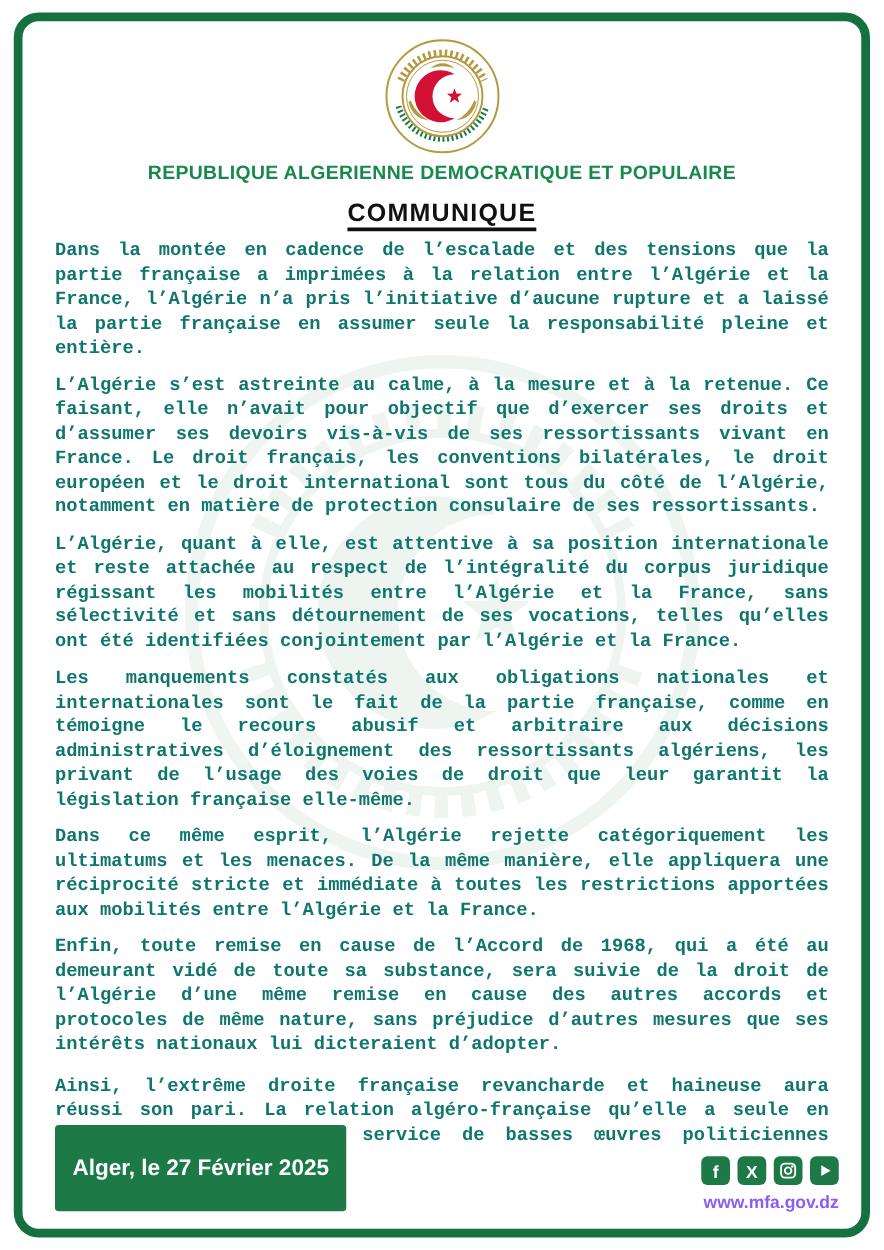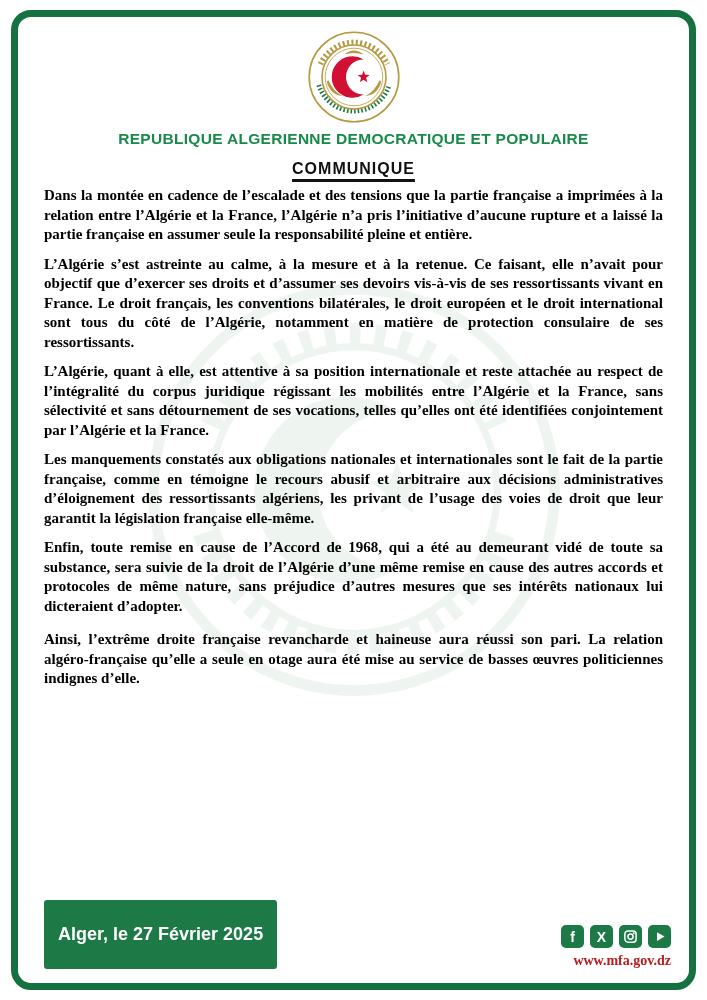--- a/index.html
+++ b/index.html
@@ -17,27 +17,27 @@
     width:430px;height:430px;opacity:0.07;pointer-events:none;z-index:0;
   }
   .content{position:relative;z-index:1;height:100%;box-sizing:border-box;padding:10px 26px 0 26px;}
   header{text-align:center;}
   .logo{width:96px;height:96px;margin:2px auto 4px auto;}
   .h-green{
     color:#17894a;font-weight:bold;font-size:15.5px;letter-spacing:.3px;
     margin:5px 0;font-family:"Liberation Sans",sans-serif;
   }
   .doc-title{
-    color:#111111;font-weight:bold;font-size:16px;letter-spacing:1px;
+    color:#111111;font-weight:bold;font-size:20px;letter-spacing:1px;
     margin:12px 0 8px 0;text-decoration:underline;text-underline-offset:5px;
     text-decoration-thickness:2.5px;
   }
   .body-text{
-    font-family:Liberation Serif, serif;
-    font-weight:bold;color:#000000;font-size:15px;line-height:1.3;
+    font-family:Liberation Mono, monospace;
+    font-weight:bold;color:#0f766e;font-size:15px;line-height:1.3;
     text-align:justify;
   }
   .body-text p{margin:0 0 10px 0;}
   .body-text p.last{margin-top:14px;}
   footer{
     position:absolute;left:26px;right:18px;bottom:14px;z-index:2;
     display:flex;justify-content:space-between;align-items:flex-end;
   }
   .date-box{
     background:#1d7a46;color:#ffffff;font-weight:bold;font-size:18px;
@@ -45,22 +45,22 @@
   }
   .social{text-align:right;}
   .icons{display:flex;gap:6px;justify-content:flex-end;margin-bottom:5px;}
   .sicon{
     width:23px;height:23px;background:#1d7a46;border-radius:5px;color:#ffffff;
     display:flex;align-items:center;justify-content:center;
     font-weight:bold;font-size:14px;line-height:1;cursor:pointer;
   }
   .sicon svg{display:block;}
   .website{
-    color:#b91c1c;font-weight:bold;font-size:14px;
-    font-family:Liberation Serif, serif;
+    color:#8b5cf6;font-weight:bold;font-size:14px;
+    font-family:Liberation Sans, sans-serif;
     margin-left:38px;
   }
 </style>
 </head>
 <body>
 
 <div class="page">
   <div class="frame">
 
     <div class="watermark">
@@ -101,20 +101,21 @@
 
         <div class="h-green">REPUBLIQUE ALGERIENNE DEMOCRATIQUE ET POPULAIRE</div>
         <div class="doc-title">COMMUNIQUE</div>
       </header>
 
       <main class="body-text">
         <p>Dans la montée en cadence de l’escalade et des tensions que la partie française a imprimées à la relation entre l’Algérie et la France, l’Algérie n’a pris l’initiative d’aucune rupture et a laissé la partie française en assumer seule la responsabilité pleine et entière.</p>
         <p>L’Algérie s’est astreinte au calme, à la mesure et à la retenue. Ce faisant, elle n’avait pour objectif que d’exercer ses droits et d’assumer ses devoirs vis-à-vis de ses ressortissants vivant en France. Le droit français, les conventions bilatérales, le droit européen et le droit international sont tous du côté de l’Algérie, notamment en matière de protection consulaire de ses ressortissants.</p>
         <p>L’Algérie, quant à elle, est attentive à sa position internationale et reste attachée au respect de l’intégralité du corpus juridique régissant les mobilités entre l’Algérie et la France, sans sélectivité et sans détournement de ses vocations, telles qu’elles ont été identifiées conjointement par l’Algérie et la France.</p>
         <p>Les manquements constatés aux obligations nationales et internationales sont le fait de la partie française, comme en témoigne le recours abusif et arbitraire aux décisions administratives d’éloignement des ressortissants algériens, les privant de l’usage des voies de droit que leur garantit la législation française elle-même.</p>
+        <p>Dans ce même esprit, l’Algérie rejette catégoriquement les ultimatums et les menaces. De la même manière, elle appliquera une réciprocité stricte et immédiate à toutes les restrictions apportées aux mobilités entre l’Algérie et la France.</p>
         <p>Enfin, toute remise en cause de l’Accord de 1968, qui a été au demeurant vidé de toute sa substance, sera suivie de la droit de l’Algérie d’une même remise en cause des autres accords et protocoles de même nature, sans préjudice d’autres mesures que ses intérêts nationaux lui dicteraient d’adopter.</p>
         <p class="last">Ainsi, l’extrême droite française revancharde et haineuse aura réussi son pari. La relation algéro-française qu’elle a seule en otage aura été mise au service de basses œuvres politiciennes indignes d’elle.</p>
       </main>
 
       <footer>
         <div class="date-box">Alger, le 27 Février 2025</div>
 
         <div class="social">
           <div class="icons">
             <span class="sicon">f</span>

